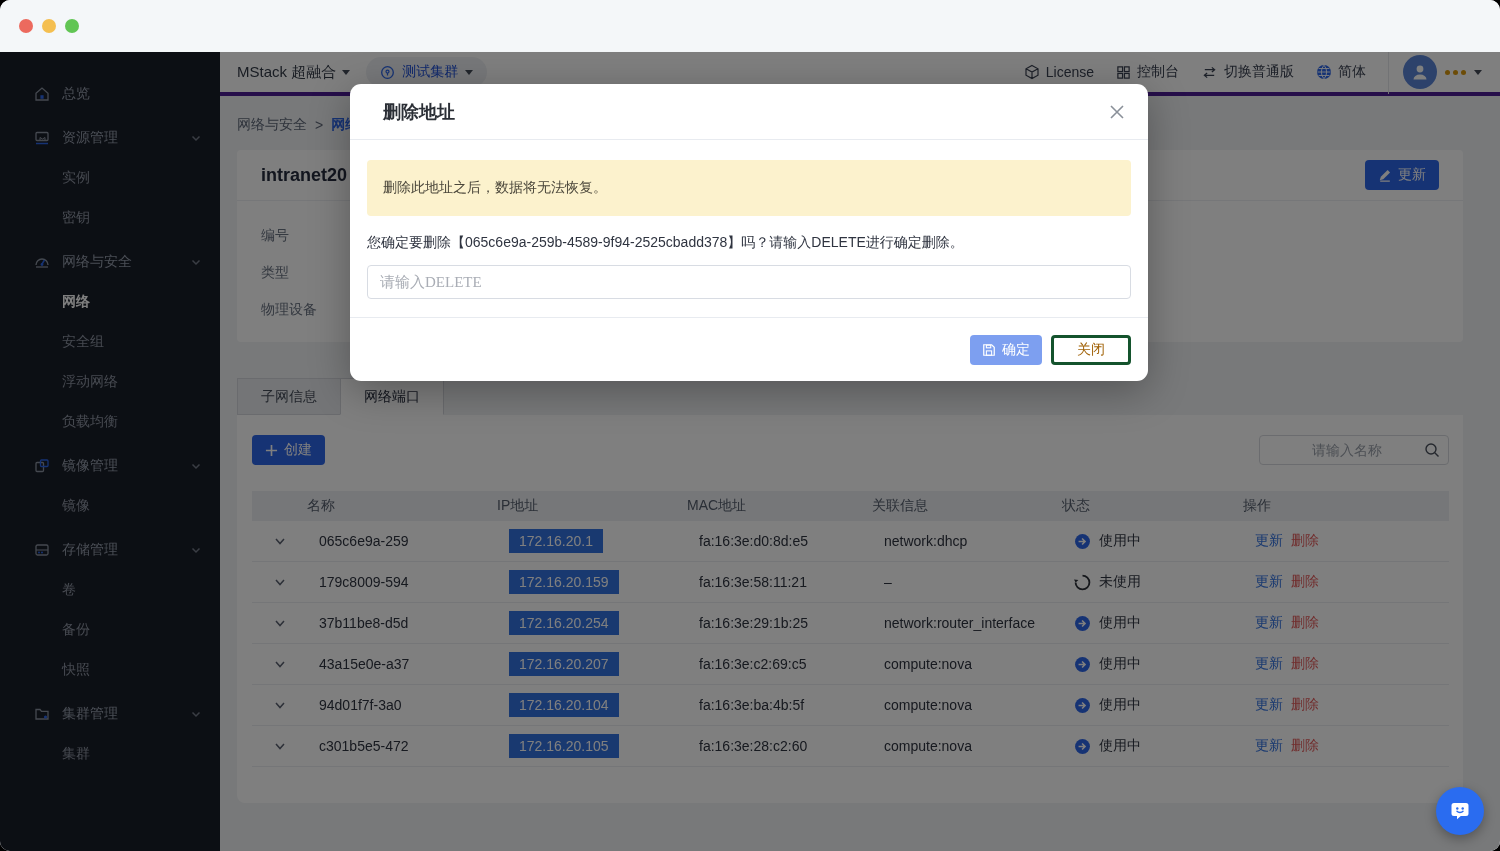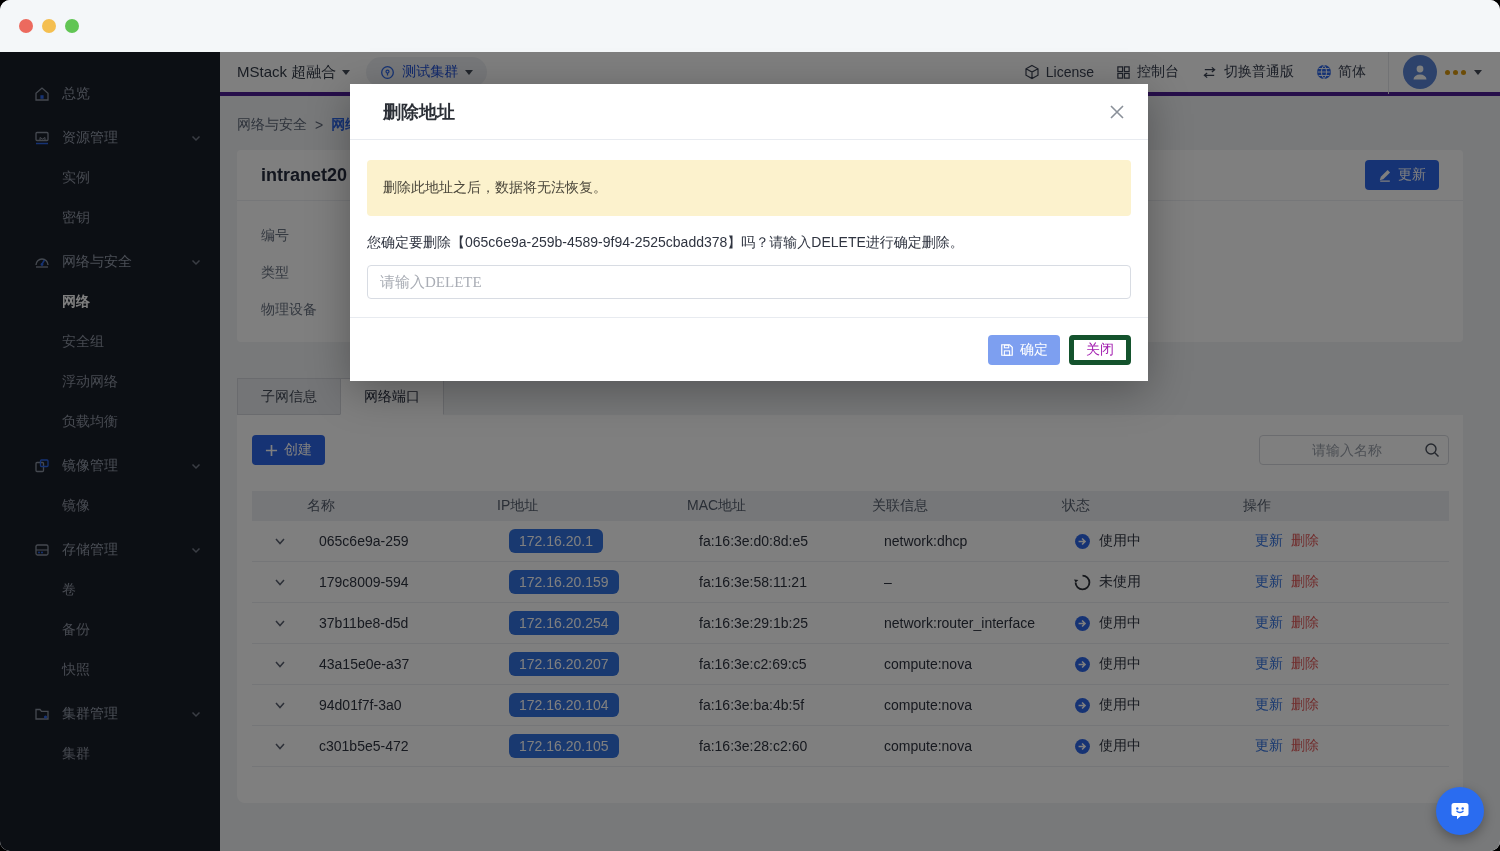--- a/index.html
+++ b/index.html
@@ -59,39 +59,39 @@
   .search-box { display:flex; align-items:center; width:190px; height:30px; border:1px solid #d6d9de; border-radius:4px; background:#fff; padding:0 8px 0 10px; }
   .search-box input { border:none; outline:none; flex:1; font-size:14px; color:#333; background:transparent; min-width:0; font-family:inherit;text-align:center; }
   .search-box input::placeholder { color:#9aa0aa; }
 
   .table { margin-top:26px; }
   .thead, .trow { display:grid; grid-template-columns:55px 190px 190px 185px 190px 181px auto; align-items:center; }
   .thead { background:#eceef2; height:30px; font-size:14px; color:#555e6d; }
   .trow { height:41px; border-bottom:1px solid #ebedf0; font-size:14px; color:#2f3440; }
   .trow > div { padding-left:12px; }
   .expand-cell { display:flex; justify-content:center; padding-left:0 !important; cursor:pointer; }
-  .ip-tag { display:inline-block; background:#3272e0; color:#fff; padding:4px 10px; border-radius:6px; font-size:14px; }
+  .ip-tag { display:inline-block; background:#3272e0; color:#fff; padding:4px 10px; border-radius:0; font-size:14px; }
   .status-cell { display:flex; align-items:center; gap:8px; }
   .action-cell { display:flex; gap:8px; }
   .link-update { color:#3272e0; cursor:pointer; }
   .link-delete { color:#e25b5b; cursor:pointer; }
 
   
   .overlay { position:absolute; inset:0; background:rgba(0,0,0,.5); z-index:10; }
-  .modal { position:absolute; left:350px; top:32px; width:798px; background:#fff; border-radius:0; box-shadow:0 10px 40px rgba(0,0,0,.3); z-index:20; }
+  .modal { position:absolute; left:350px; top:32px; width:798px; background:#fff; border-radius:11px; box-shadow:0 10px 40px rgba(0,0,0,.3); z-index:20; }
   .modal-head { height:56px; display:flex; align-items:center; justify-content:space-between; padding:0 22px 0 33px; border-bottom:1px solid #e8ebf0; }
   .modal-title { font-size:18px; font-weight:bold; color:#2b2f36; }
   .modal-close { cursor:pointer; display:flex; }
   .alert-warning { margin:20px 17px 0; background:#fcf2cd; border-radius:4px; padding:19px 16px; font-size:14px; color:#4a463a; }
   .confirm-text { margin:18px 17px 0; font-size:14px; color:#2f3440; }
   .modal-input { display:block; margin:13px 17px 0; width:764px; height:34px; border:1px solid #d8dce3; border-radius:4px; padding:0 12px; font-size:15px; color:#333; outline:none; font-family:Liberation Serif, serif; }
   .modal-input::placeholder { color:#a9adb5; }
   .modal-foot { margin-top:18px; border-top:1px solid #e8ebf0; height:64px; display:flex; align-items:center; justify-content:flex-end; gap:9px; padding-right:17px; }
   .btn-ok { display:inline-flex; align-items:center; gap:6px; background:#7d9ff0; color:#fff; border:none; height:30px; padding:0 12px; border-radius:4px; font-size:14px; cursor:pointer; }
-  .btn-close { background:#fff; border:5px solid #14532d; color:#a21caf; height:30px; padding:0 12px; border-radius:4px; font-size:14px; cursor:pointer; }
+  .btn-close { background:#fff; border:3px solid #14532d; color:#a16207; height:30px; padding:0 23px; border-radius:4px; font-size:14px; cursor:pointer; }
 
   .chat-fab { position:absolute; right:16px; bottom:16px; width:48px; height:48px; border-radius:50%; background:#2a6cf0; border:none; display:flex; align-items:center; justify-content:center; z-index:30; cursor:pointer; box-shadow:0 4px 12px rgba(0,0,0,.3); }
 </style>
 </head>
 <body>
 
 <div class="window">
 
   <div class="topbar">
     <span class="light red"></span>

